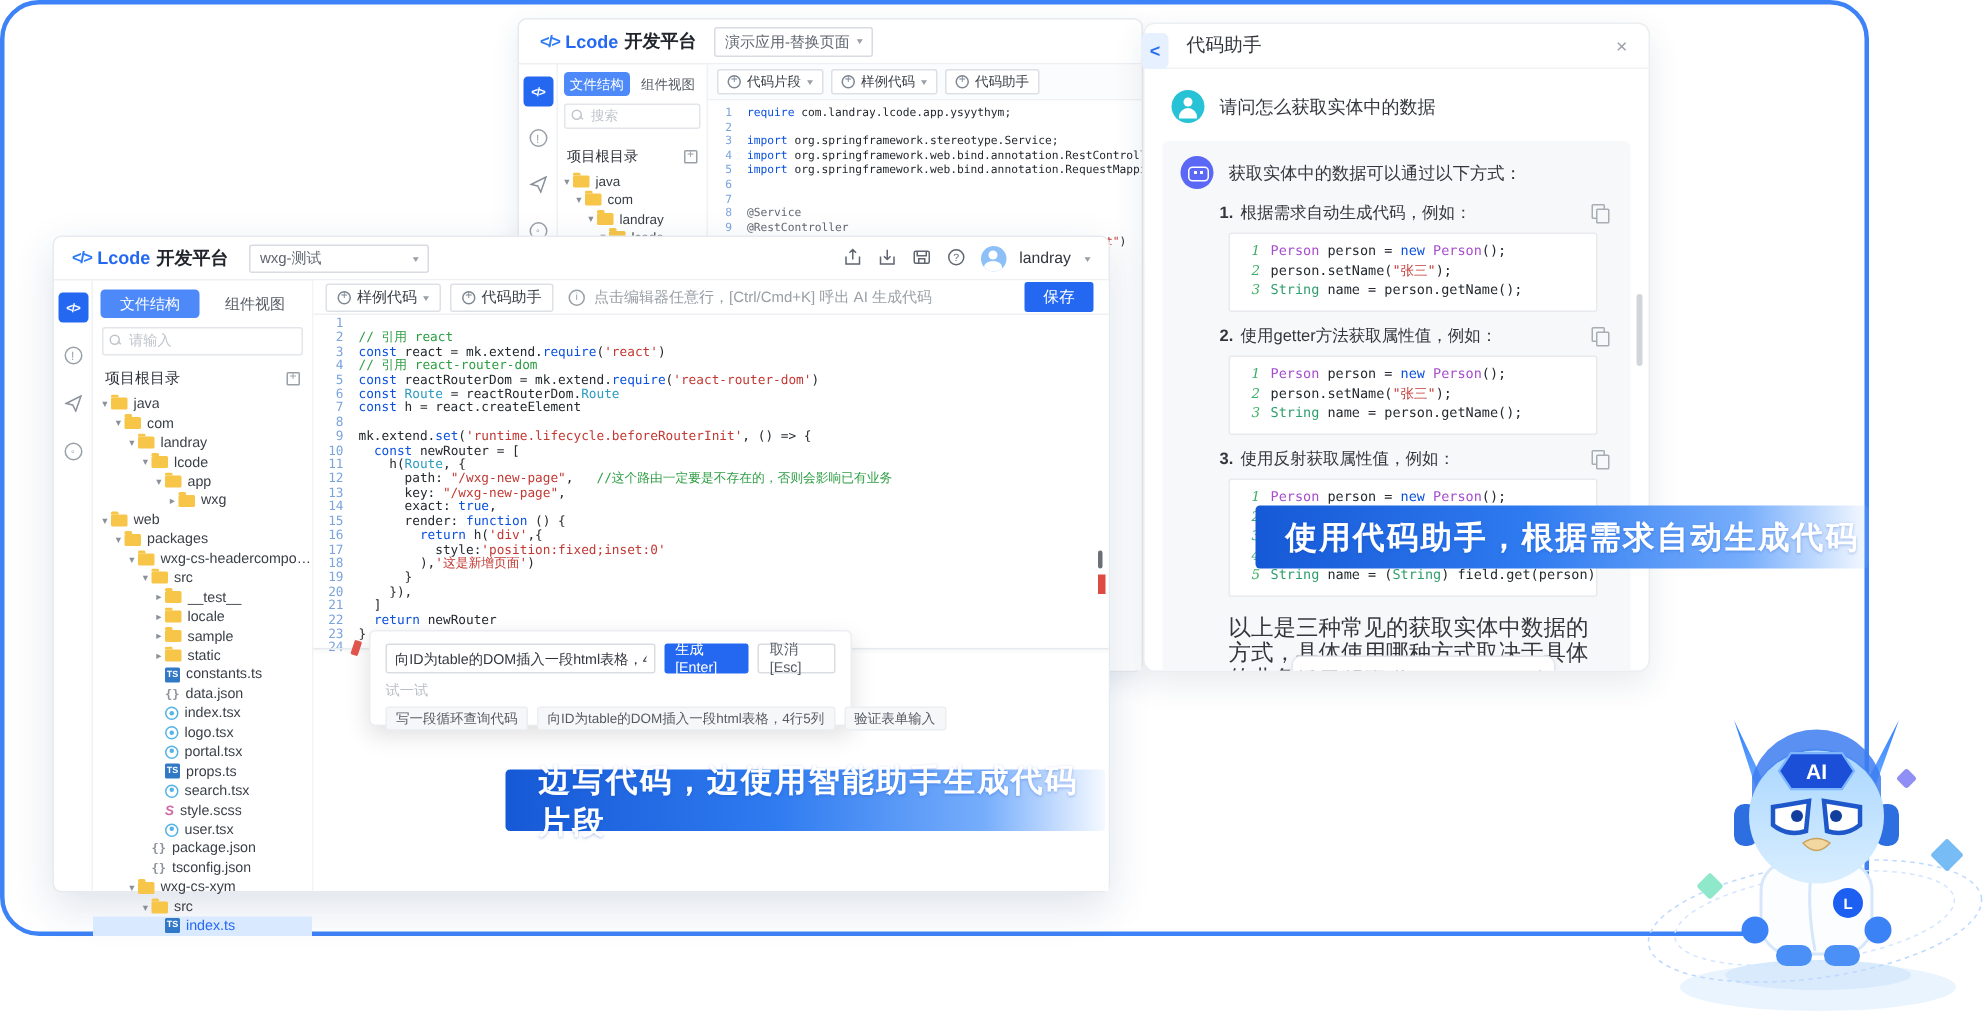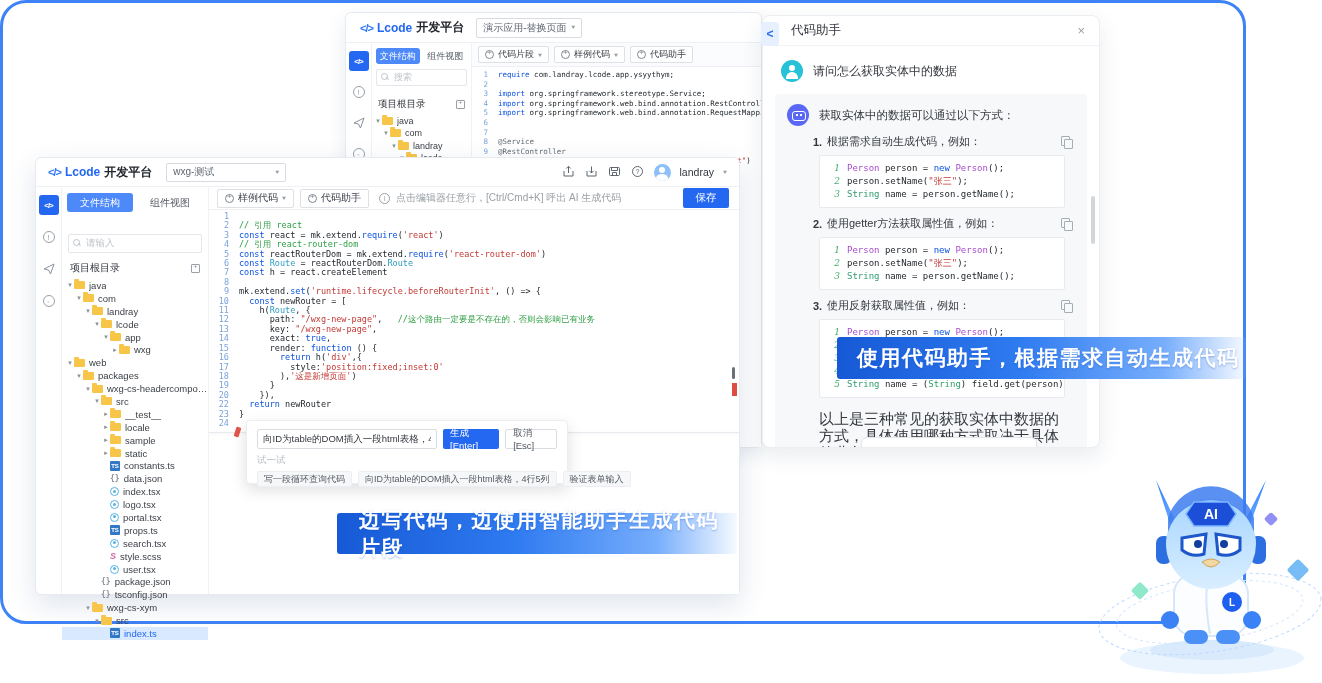--- a/index.html
+++ b/index.html
@@ -386,21 +386,21 @@
     </div>
     <div class="rail-icon">
         <span class="circle-i" style="width:12px;height:12px;font-size:7px;">◦</span>
       </div>
   </div>
   <div id="fg-side">
     <div class="side-tabs" style="padding:6px 5px 0 5px;">
       <div class="side-tab active" style="width:67px;height:19px;font-size:10px;">文件结构</div>
       <div class="side-tab" style="width:67px;height:19px;font-size:10px;">组件视图</div>
     </div>
-    <div class="searchbox" style="margin:22px 6px 0 6px;height:19px;font-size:9.5px;">
+    <div class="searchbox" style="margin:6px 6px 0 6px;height:19px;font-size:9.5px;">
       <span class="mag"></span>
       <span>请输入</span>
     </div>
     <div class="root-row" style="margin:8px 8px 0 8px;font-size:10px;">
       <span>项目根目录</span>
       <span class="collapse-ico"></span>
     </div>
     <div id="fg-tree" style="margin-top:4px;font-size:9.5px;">
         <div class="trow" style="height: 12.9px; padding-left: 4px;">
           <span class="tcaret">▾</span>
@@ -573,20 +573,21 @@
         <div class="cline"><span class="gut" style="width: 20px; margin-right: 10px;">11</span><span class="ctext"><span class="c-txt">    h(</span><span class="c-typ">Route</span><span class="c-txt">, {</span></span></div>
         <div class="cline"><span class="gut" style="width: 20px; margin-right: 10px;">12</span><span class="ctext"><span class="c-txt">      path: </span><span class="c-str">"/wxg-new-page"</span><span class="c-txt">,   </span><span class="c-com">//这个路由一定要是不存在的，否则会影响已有业务</span></span></div>
         <div class="cline"><span class="gut" style="width: 20px; margin-right: 10px;">13</span><span class="ctext"><span class="c-txt">      key: </span><span class="c-str">"/wxg-new-page"</span><span class="c-txt">,</span></span></div>
         <div class="cline"><span class="gut" style="width: 20px; margin-right: 10px;">14</span><span class="ctext"><span class="c-txt">      exact: </span><span class="c-kw">true</span><span class="c-txt">,</span></span></div>
         <div class="cline"><span class="gut" style="width: 20px; margin-right: 10px;">15</span><span class="ctext"><span class="c-txt">      render: </span><span class="c-kw">function</span><span class="c-txt"> () {</span></span></div>
         <div class="cline"><span class="gut" style="width: 20px; margin-right: 10px;">16</span><span class="ctext"><span class="c-txt">        </span><span class="c-kw">return</span><span class="c-txt"> h(</span><span class="c-str">'div'</span><span class="c-txt">,{</span></span></div>
         <div class="cline"><span class="gut" style="width: 20px; margin-right: 10px;">17</span><span class="ctext"><span class="c-txt">          style:</span><span class="c-str">'position:fixed;inset:0'</span></span></div>
         <div class="cline"><span class="gut" style="width: 20px; margin-right: 10px;">18</span><span class="ctext"><span class="c-txt">        ),</span><span class="c-str">'这是新增页面'</span><span class="c-txt">)</span></span></div>
         <div class="cline"><span class="gut" style="width: 20px; margin-right: 10px;">19</span><span class="ctext"><span class="c-txt">      }</span></span></div>
         <div class="cline"><span class="gut" style="width: 20px; margin-right: 10px;">20</span><span class="ctext"><span class="c-txt">    }),</span></span></div>
+        <div class="cline"><span class="gut" style="width: 20px; margin-right: 10px;">21</span><span class="ctext"><span class="c-txt">  ]</span></span></div>
         <div class="cline"><span class="gut" style="width: 20px; margin-right: 10px;">22</span><span class="ctext"><span class="c-txt">  </span><span class="c-kw">return</span><span class="c-txt"> newRouter</span></span></div>
         <div class="cline"><span class="gut" style="width: 20px; margin-right: 10px;">23</span><span class="ctext"><span class="c-txt">}</span></span></div>
         <div class="cline"><span class="gut" style="width: 20px; margin-right: 10px;">24</span><span class="ctext"></span></div>
       </div>
     <div class="abs" style="left:0;top:245px;right:0;height:1px;background:#e7eaee;box-shadow:0 1px 3px rgba(0,0,0,.08);"></div>
     <div class="red-marker"></div>
     <div class="vscroll-thumb" style="top:180px;height:12px;"></div>
     <div class="vscroll-red" style="top:196px;height:13px;"></div>
     <div id="ai-popup">
       <div style="display:flex;gap:6px;align-items:center;">

